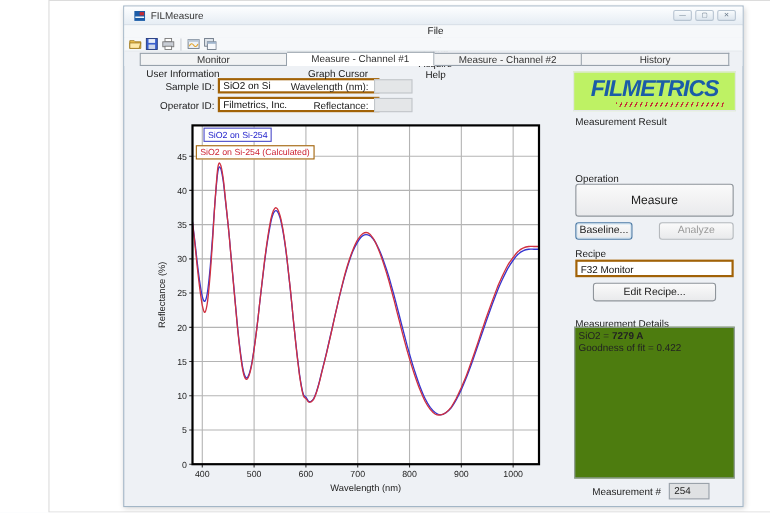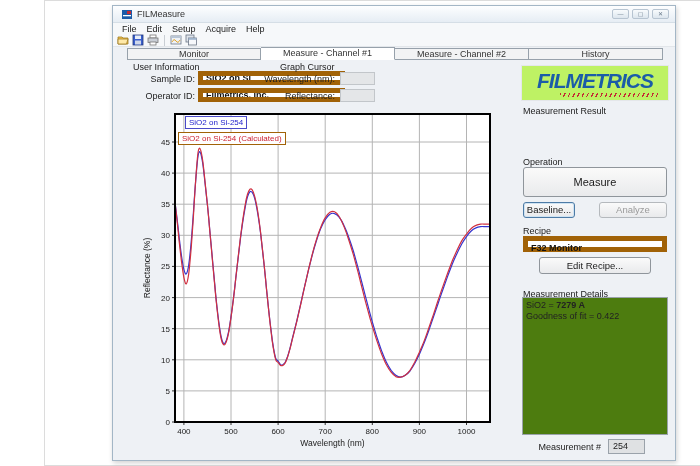--- a/index.html
+++ b/index.html
@@ -14,38 +14,38 @@
   .titlebar { position:absolute; left:0; top:0; width:100%; height:17px;
               background:linear-gradient(#fdfeff,#e6edf4); border-bottom:1px solid #d5dee6; }
   .app-icon { position:absolute; left:9px; top:4px; width:10px; height:9px; }
   .win-title { position:absolute; left:24px; top:3px; font-size:9px; color:#333; }
   .win-btns { position:absolute; right:6px; top:3px; display:flex; gap:3px; }
   .win-btn { width:17px; height:10px; background:linear-gradient(#f8fbfd,#dde6ee);
              border:1px solid #b7c4d1; border-radius:2px; font-size:6px; color:#68798a;
              display:flex; align-items:center; justify-content:center; line-height:1; }
   
   .menubar { position:absolute; left:0; top:17px; width:100%; height:11px; background:#f6f8fa;
-             display:flex; align-items:center; padding-left:4px; }
+             display:flex; align-items:center; padding-left:4px;flex-direction:column; }
   .menu-item { font-size:9px; color:#222; padding:0 5px; }
   .toolbar { position:absolute; left:0; top:28px; width:100%; height:13px; background:#f6f8fa;
              border-bottom:1px solid #e2e6ea; display:flex; align-items:center; padding-left:4px; gap:3px; }
   .tb-icon { width:12px; height:12px; display:inline-block; }
   .tb-sep { width:1px; height:11px; background:#c9ced4; margin:0 2px; }
   
   .tabstrip { position:absolute; left:0; top:41px; width:100%; height:13px; background:#eef1f5;
               display:flex; padding-left:14px; }
   .tab { width:134px; height:12px; margin-top:1px; background:#f2f3f4; border:1px solid #97a1ab;
          border-left-width:0; font-size:9px; color:#333; text-align:center; line-height:11px; }
   .tab:first-child { border-left-width:1px; }
   .tab.active { background:#fff; height:13px; margin-top:0; border-bottom-color:#fff; font-weight:normal; }
   
   .sec-label { position:absolute; font-size:9px; color:#1c1c1c; }
   .fld-label { position:absolute; font-size:9px; color:#1c1c1c; text-align:right; }
   .textbox { position:absolute; font-size:9px; color:#111; background:#fff;
-             border:5px solid #a16207; padding:0 3px; font-family:"Liberation Sans",sans-serif;font-weight:bold; }
+             border:2px solid #a16207; padding:0 3px; font-family:"Liberation Sans",sans-serif; }
   .graybox { position:absolute; background:#e4e6e8; border:1px solid #c2c6ca; }
   .btn { position:absolute; background:linear-gradient(#fafafa,#e9eaec); border:1px solid #8f959b;
          border-radius:3px; font-size:9.5px; color:#1a1a1a; text-align:center;
          font-family:"Liberation Sans",sans-serif; }
   
   .chart-wrap { position:absolute; left:27px; top:105px; width:367px; height:337px; }
   .chart-wrap svg { position:absolute; left:0; top:0; }
   .tick { font-family:"Liberation Sans",sans-serif; font-size:8px; fill:#222; }
   .axis { font-family:"Liberation Sans",sans-serif; font-size:8.5px; fill:#222; }
   .legend { position:absolute; font-size:8px; background:rgba(255,255,255,.95);

